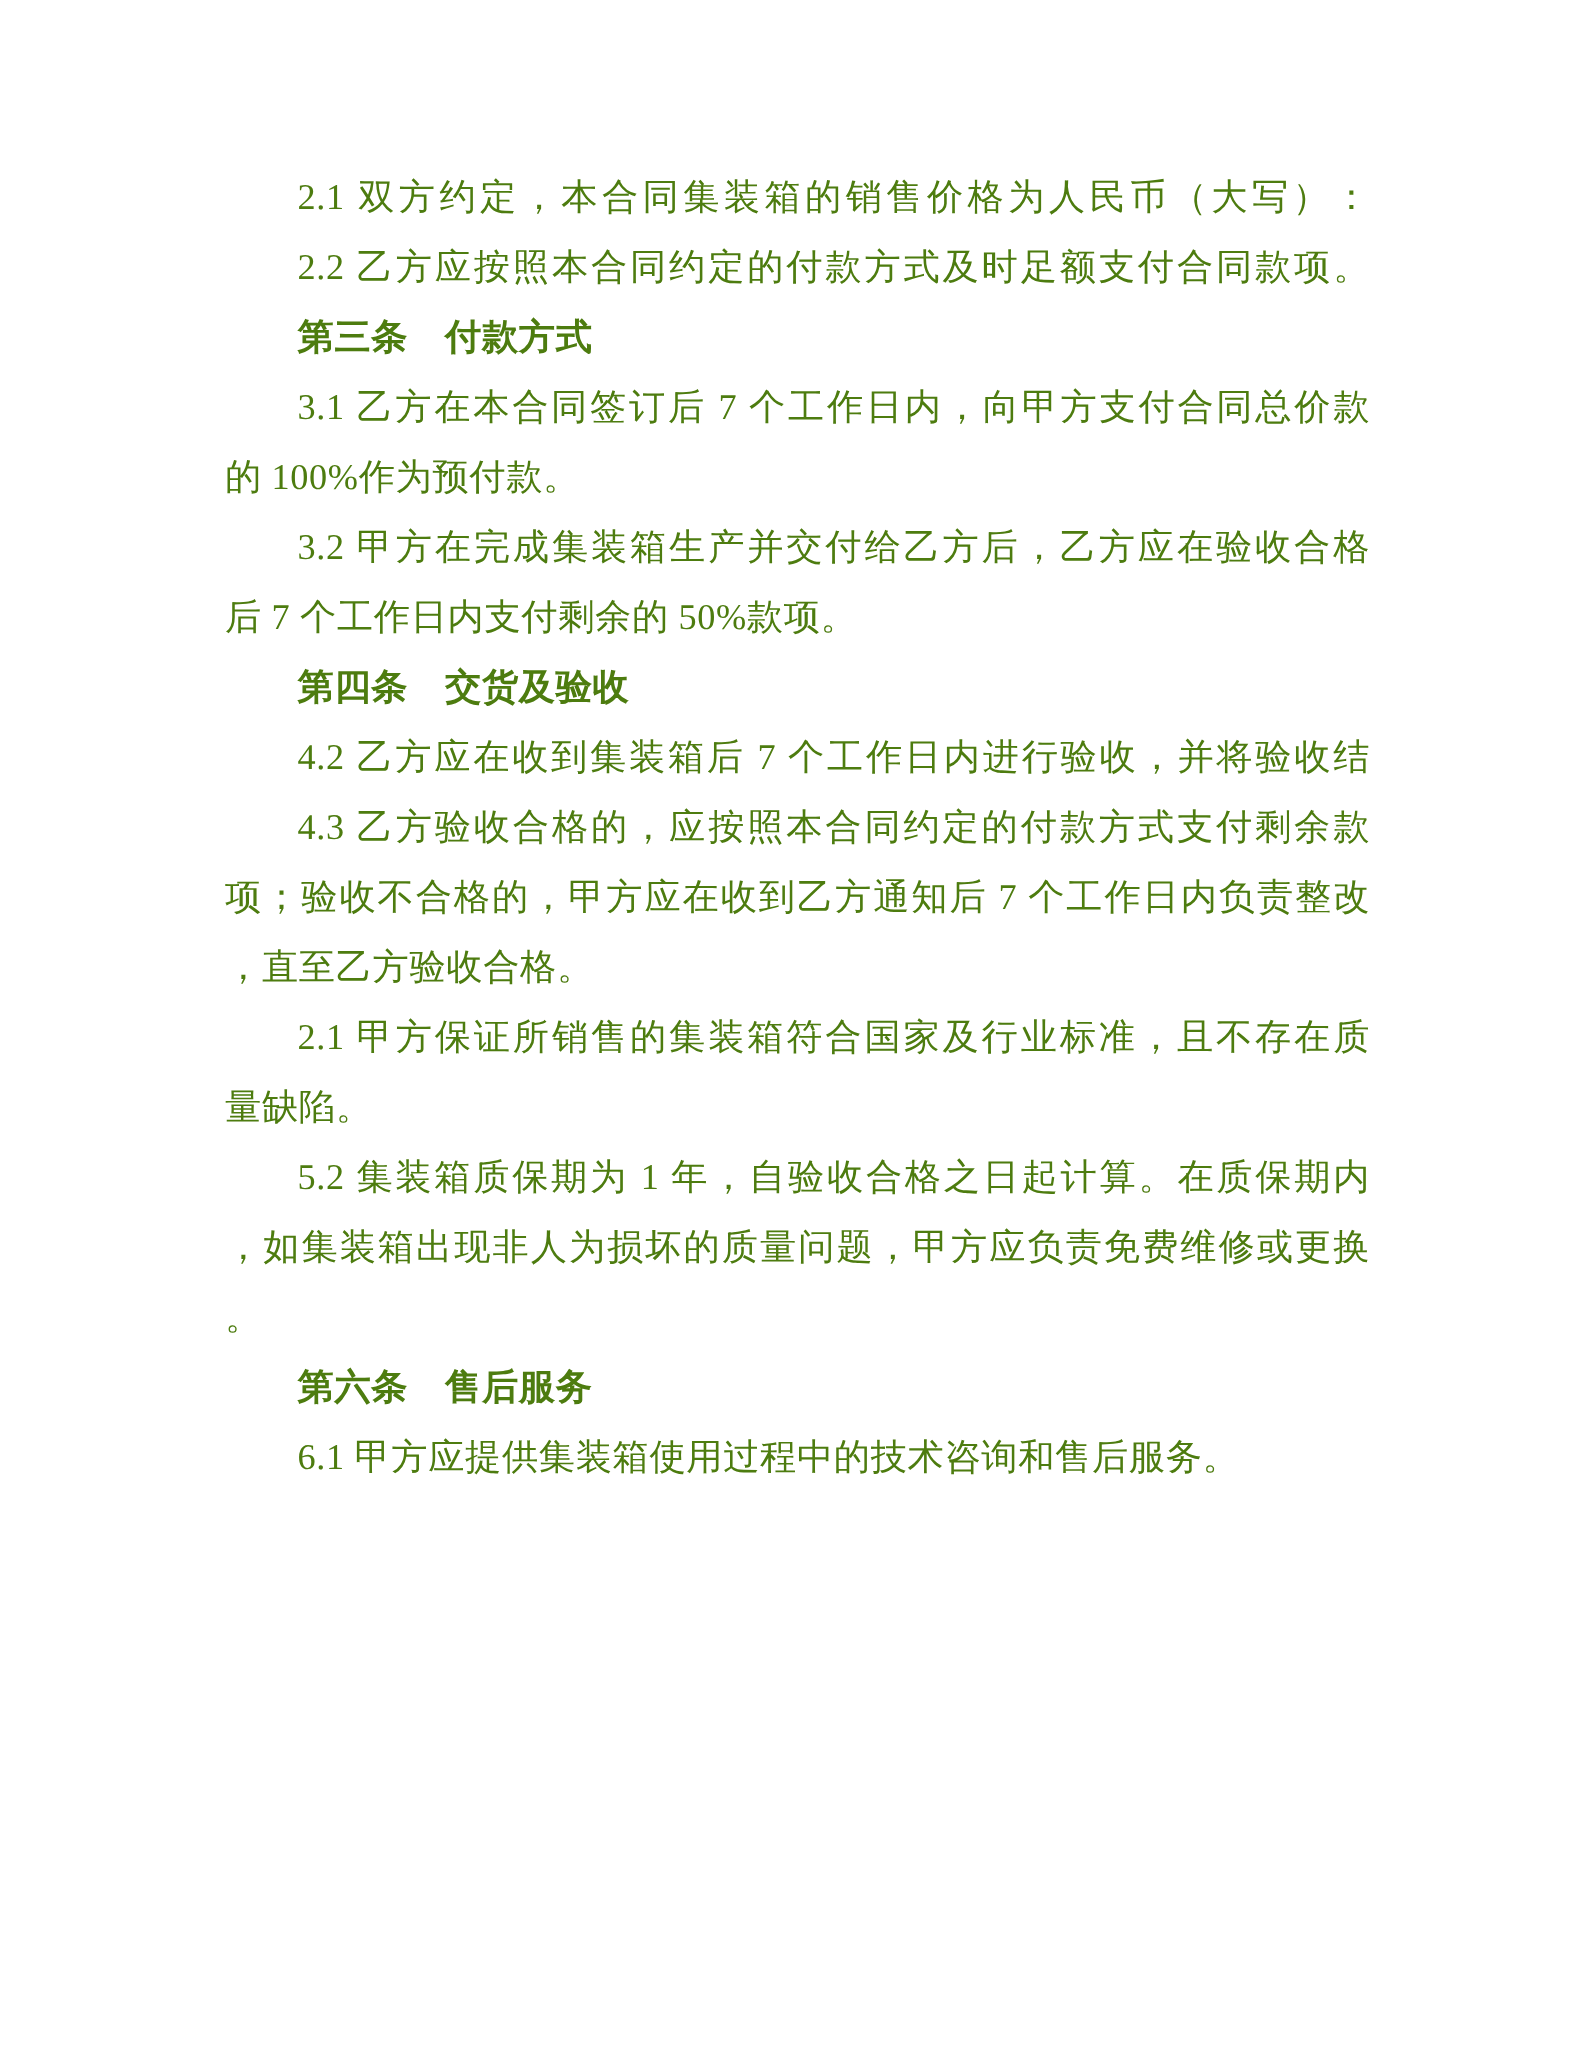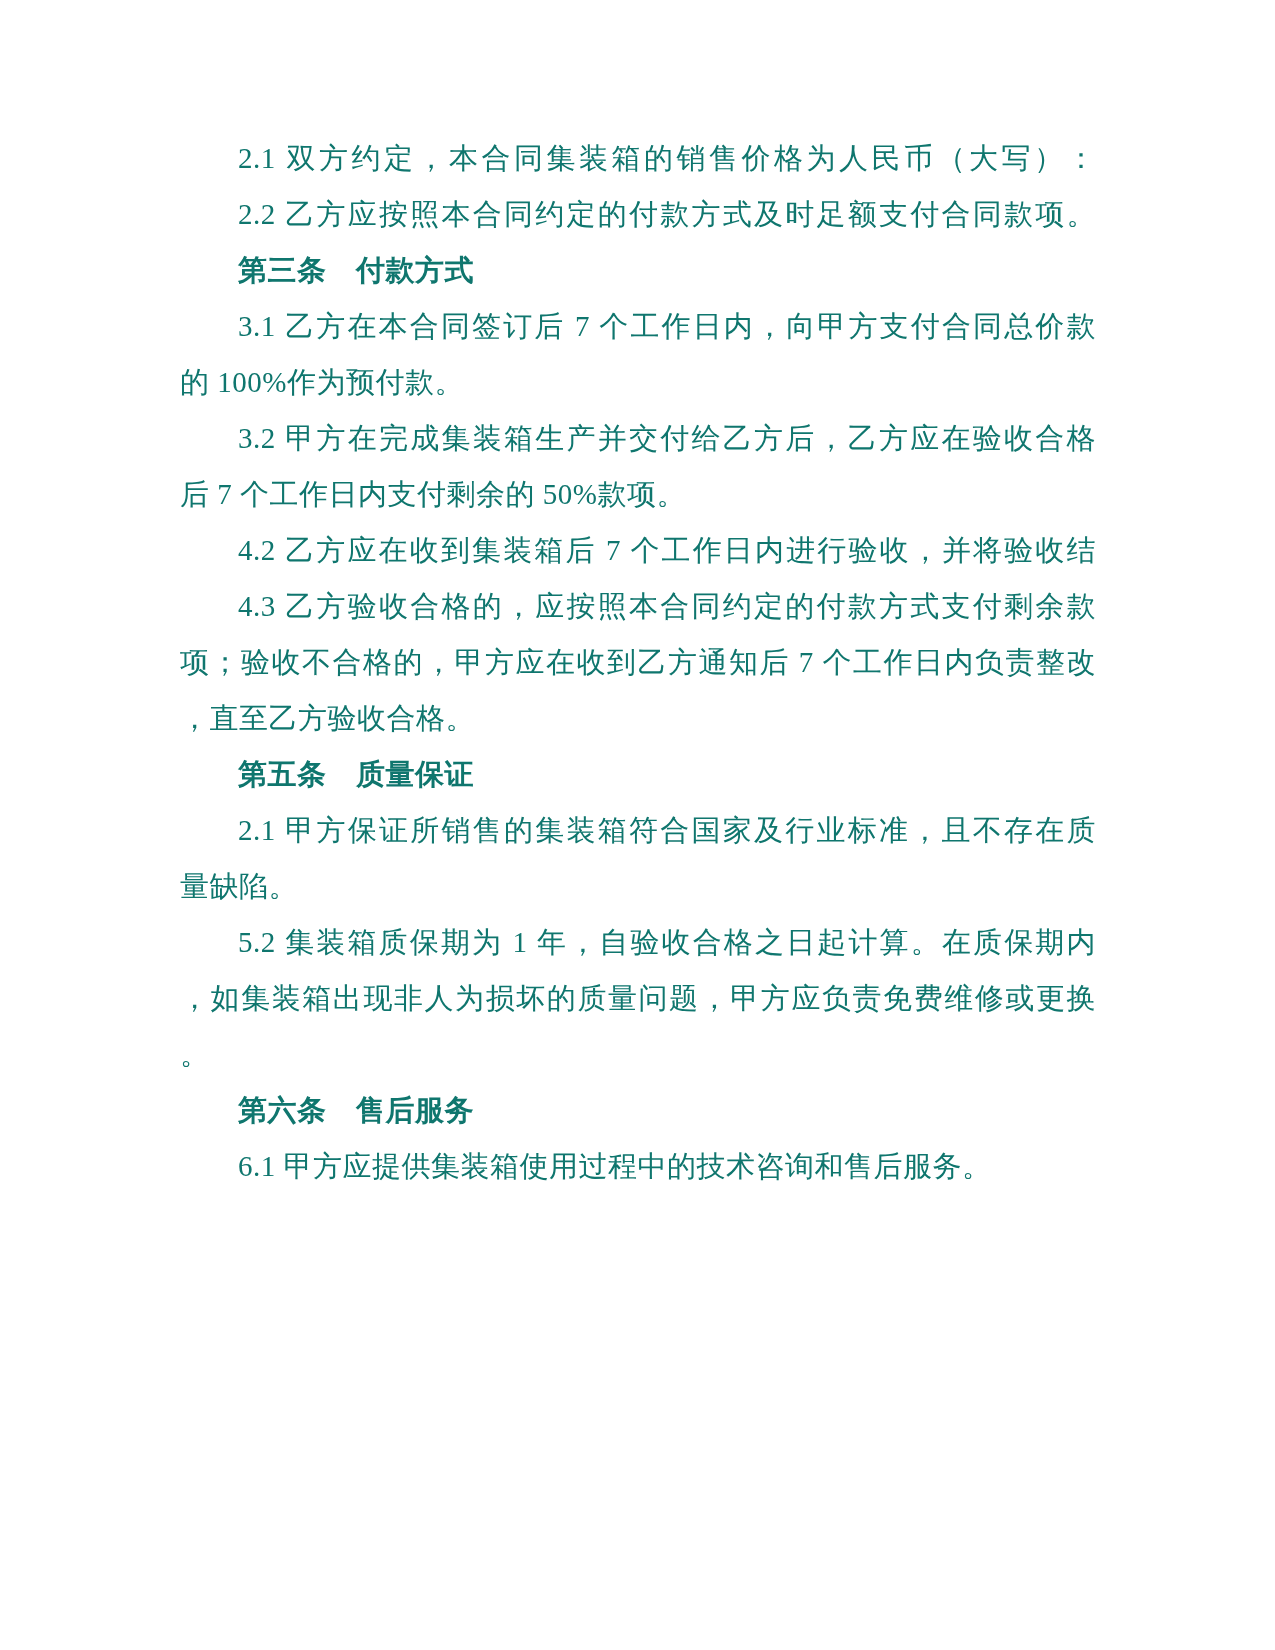--- a/index.html
+++ b/index.html
@@ -5,21 +5,21 @@
   html, body {
     margin: 0;
     padding: 0;
     background: #ffffff;
   }
   .page {
     position: relative;
     width: 1275px;
     height: 1650px;
     background: #ffffff;
-    color: #0f766e;
+    color: #4d7c0f;
     font-family: "Liberation Serif", "DejaVu Serif", serif;
     overflow: hidden;
   }
   .doc {
     position: absolute;
     left: 180px;
     top: 130px;
     width: 916px;
   }
   .line {
@@ -38,25 +38,25 @@
 
 <div class="page">
   <div class="doc">
       <div class="line indent fill">2.1 双方约定，本合同集装箱的销售价格为人民币（大写）：</div>
       <div class="line indent fill">2.2 乙方应按照本合同约定的付款方式及时足额支付合同款项。</div>
       <div class="line indent bold">第三条　付款方式</div>
       <div class="line indent fill">3.1 乙方在本合同签订后 7 个工作日内，向甲方支付合同总价款</div>
       <div class="line">的 100%作为预付款。</div>
       <div class="line indent fill">3.2 甲方在完成集装箱生产并交付给乙方后，乙方应在验收合格</div>
       <div class="line">后 7 个工作日内支付剩余的 50%款项。</div>
+      <div class="line indent bold">第四条　交货及验收</div>
       <div class="line indent fill">4.2 乙方应在收到集装箱后 7 个工作日内进行验收，并将验收结</div>
       <div class="line indent fill">4.3 乙方验收合格的，应按照本合同约定的付款方式支付剩余款</div>
       <div class="line fill">项；验收不合格的，甲方应在收到乙方通知后 7 个工作日内负责整改</div>
       <div class="line">，直至乙方验收合格。</div>
-      <div class="line indent bold">第五条　质量保证</div>
       <div class="line indent fill">2.1 甲方保证所销售的集装箱符合国家及行业标准，且不存在质</div>
       <div class="line">量缺陷。</div>
       <div class="line indent fill">5.2 集装箱质保期为 1 年，自验收合格之日起计算。在质保期内</div>
       <div class="line fill">，如集装箱出现非人为损坏的质量问题，甲方应负责免费维修或更换</div>
       <div class="line">。</div>
       <div class="line indent bold">第六条　售后服务</div>
       <div class="line indent">6.1 甲方应提供集装箱使用过程中的技术咨询和售后服务。</div>
     </div>
 </div>
 

